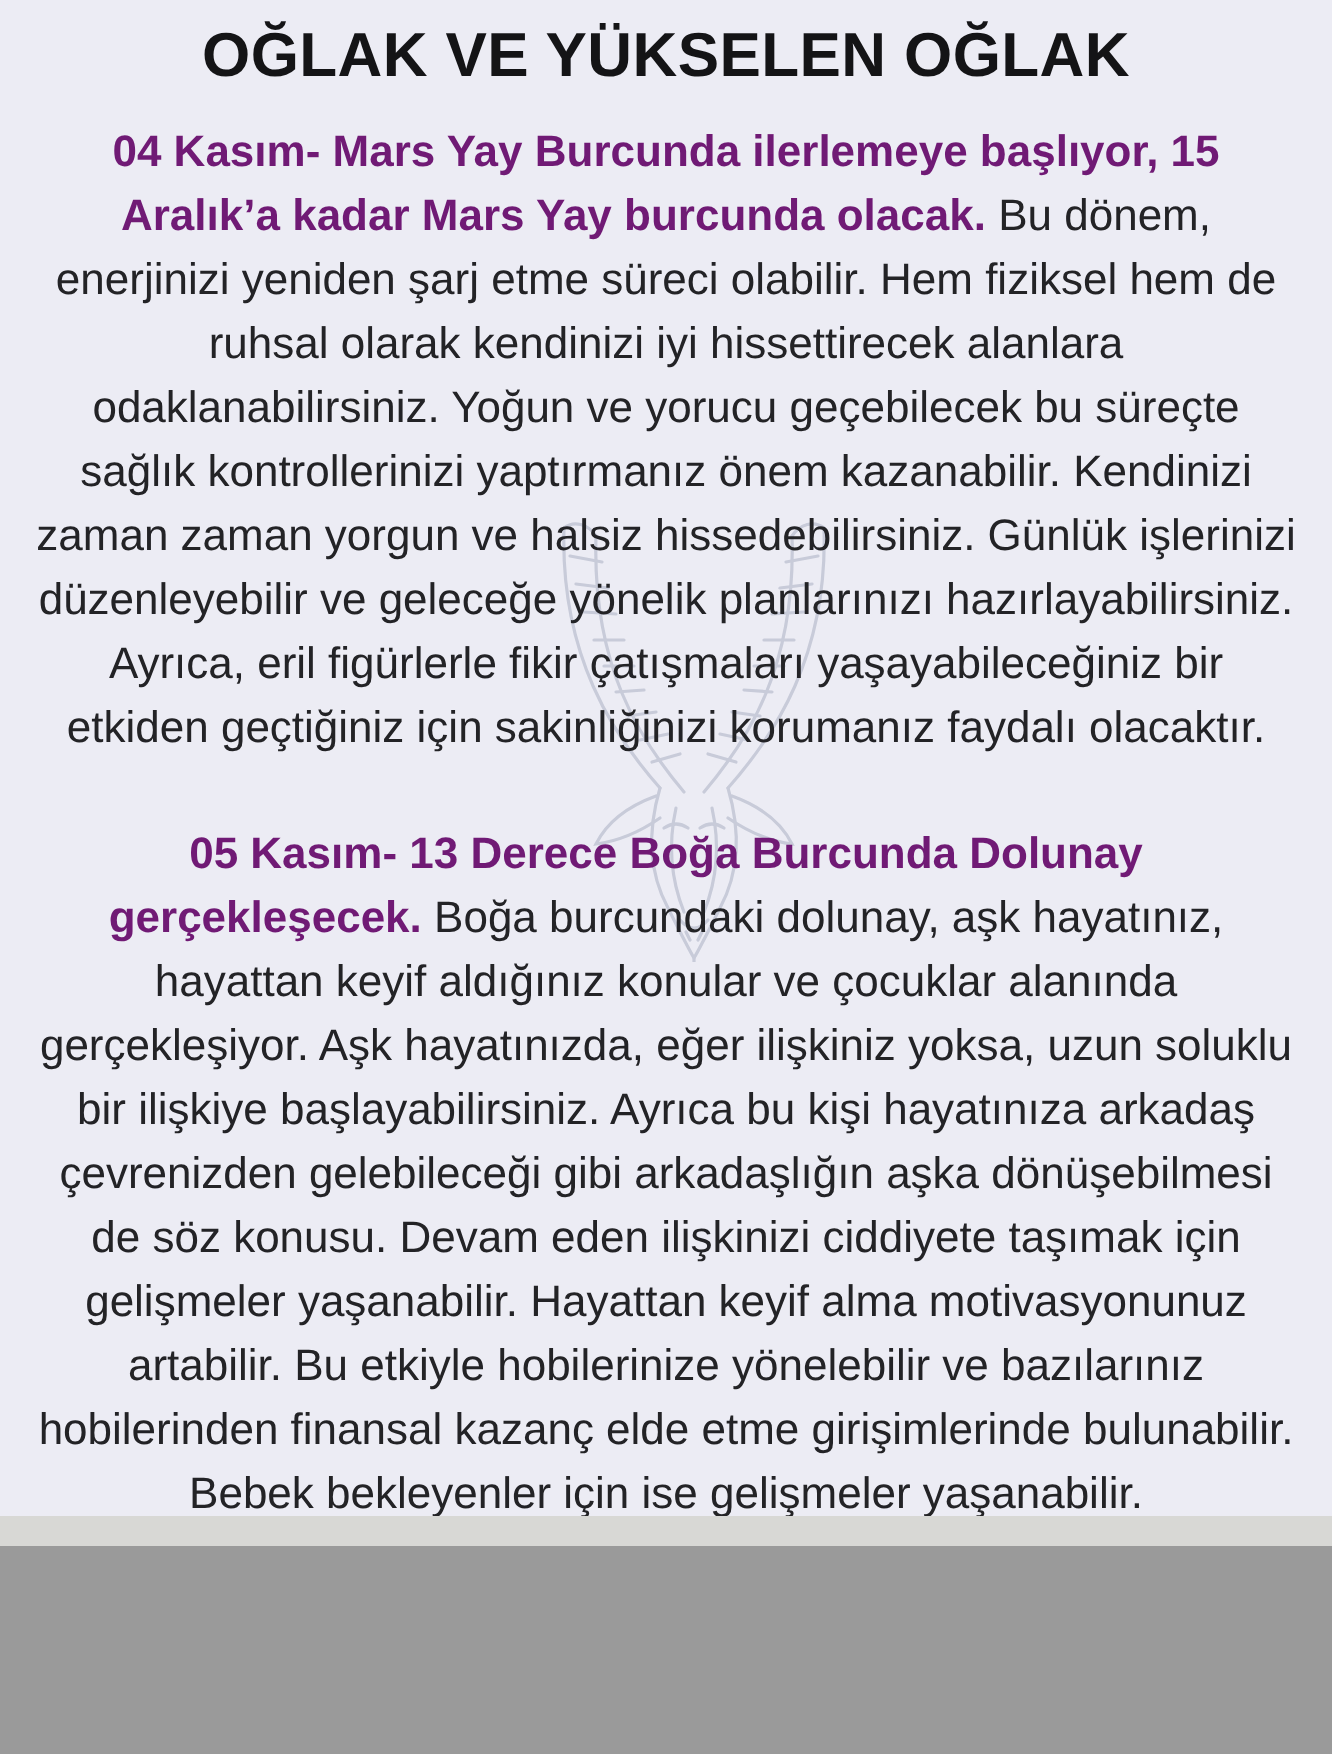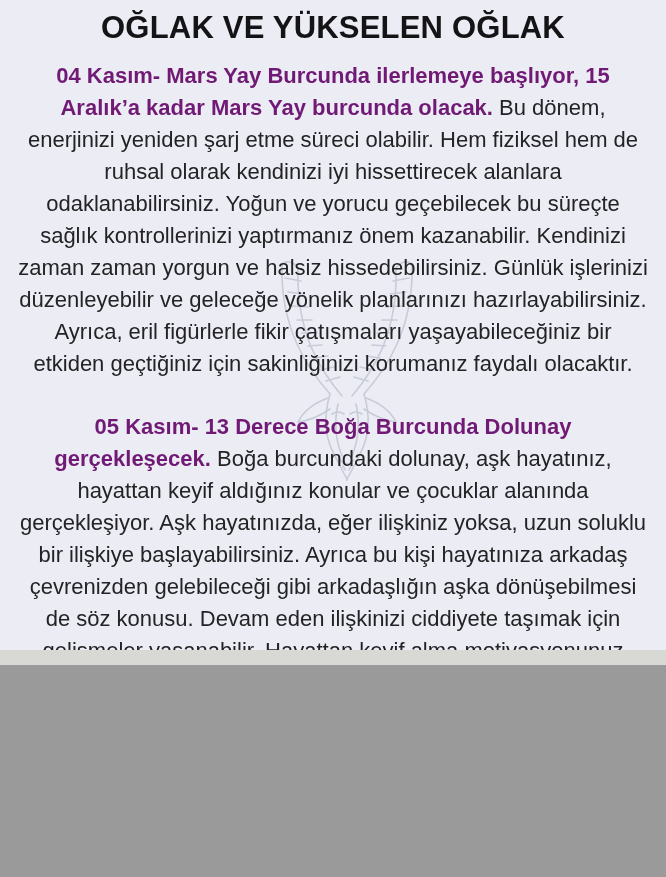--- a/index.html
+++ b/index.html
@@ -1,19 +1,19 @@
 <!DOCTYPE html>
 <html><head>
 <meta charset="utf-8">
 <style>
   html, body { margin: 0; padding: 0; background: #9a9a9a; }
   .canvas {
     position: relative;
     width: 666px;
-    height: 665px;
+    height: 773px;
     margin: 0 auto;
     background: #ececf4;
     overflow: hidden;
     font-family: "Liberation Sans", sans-serif;
     color: #1f1f22;
   }
   .content {
     position: relative;
     z-index: 2;
     padding: 6px 12px 0 12px;

